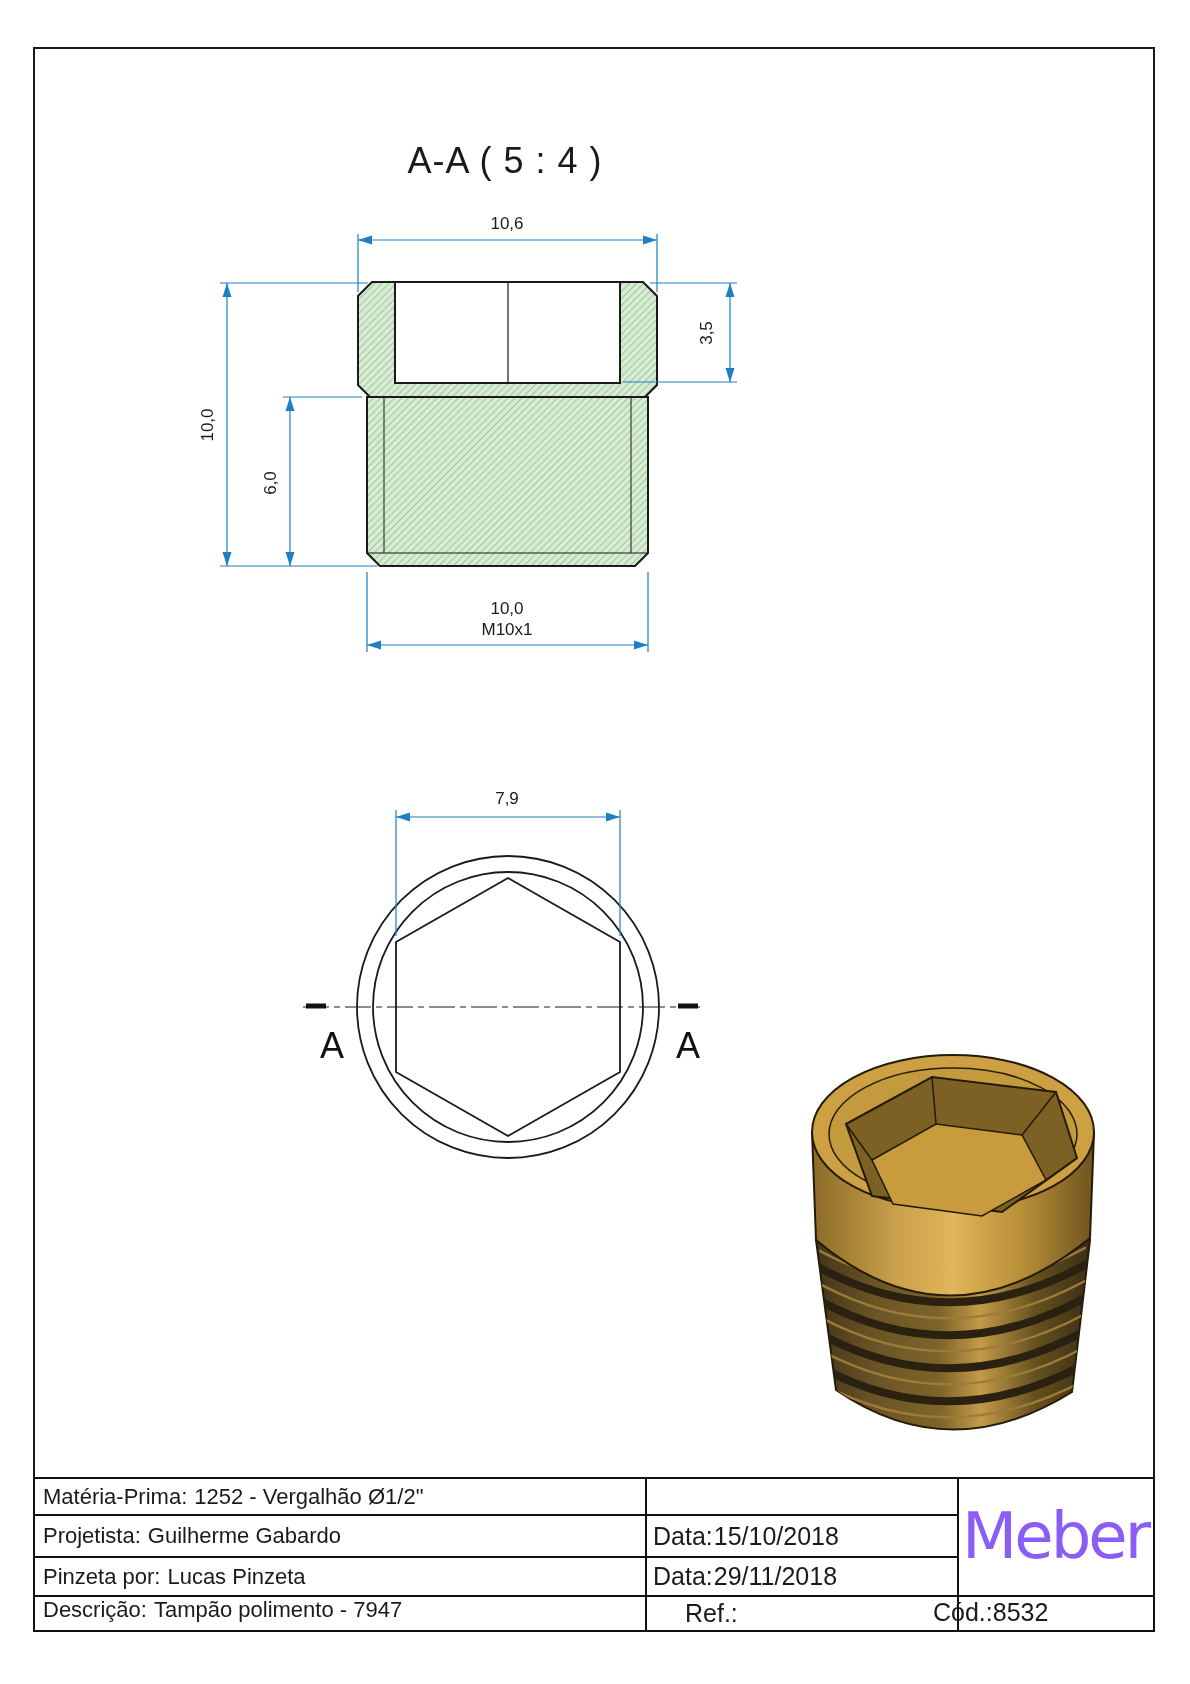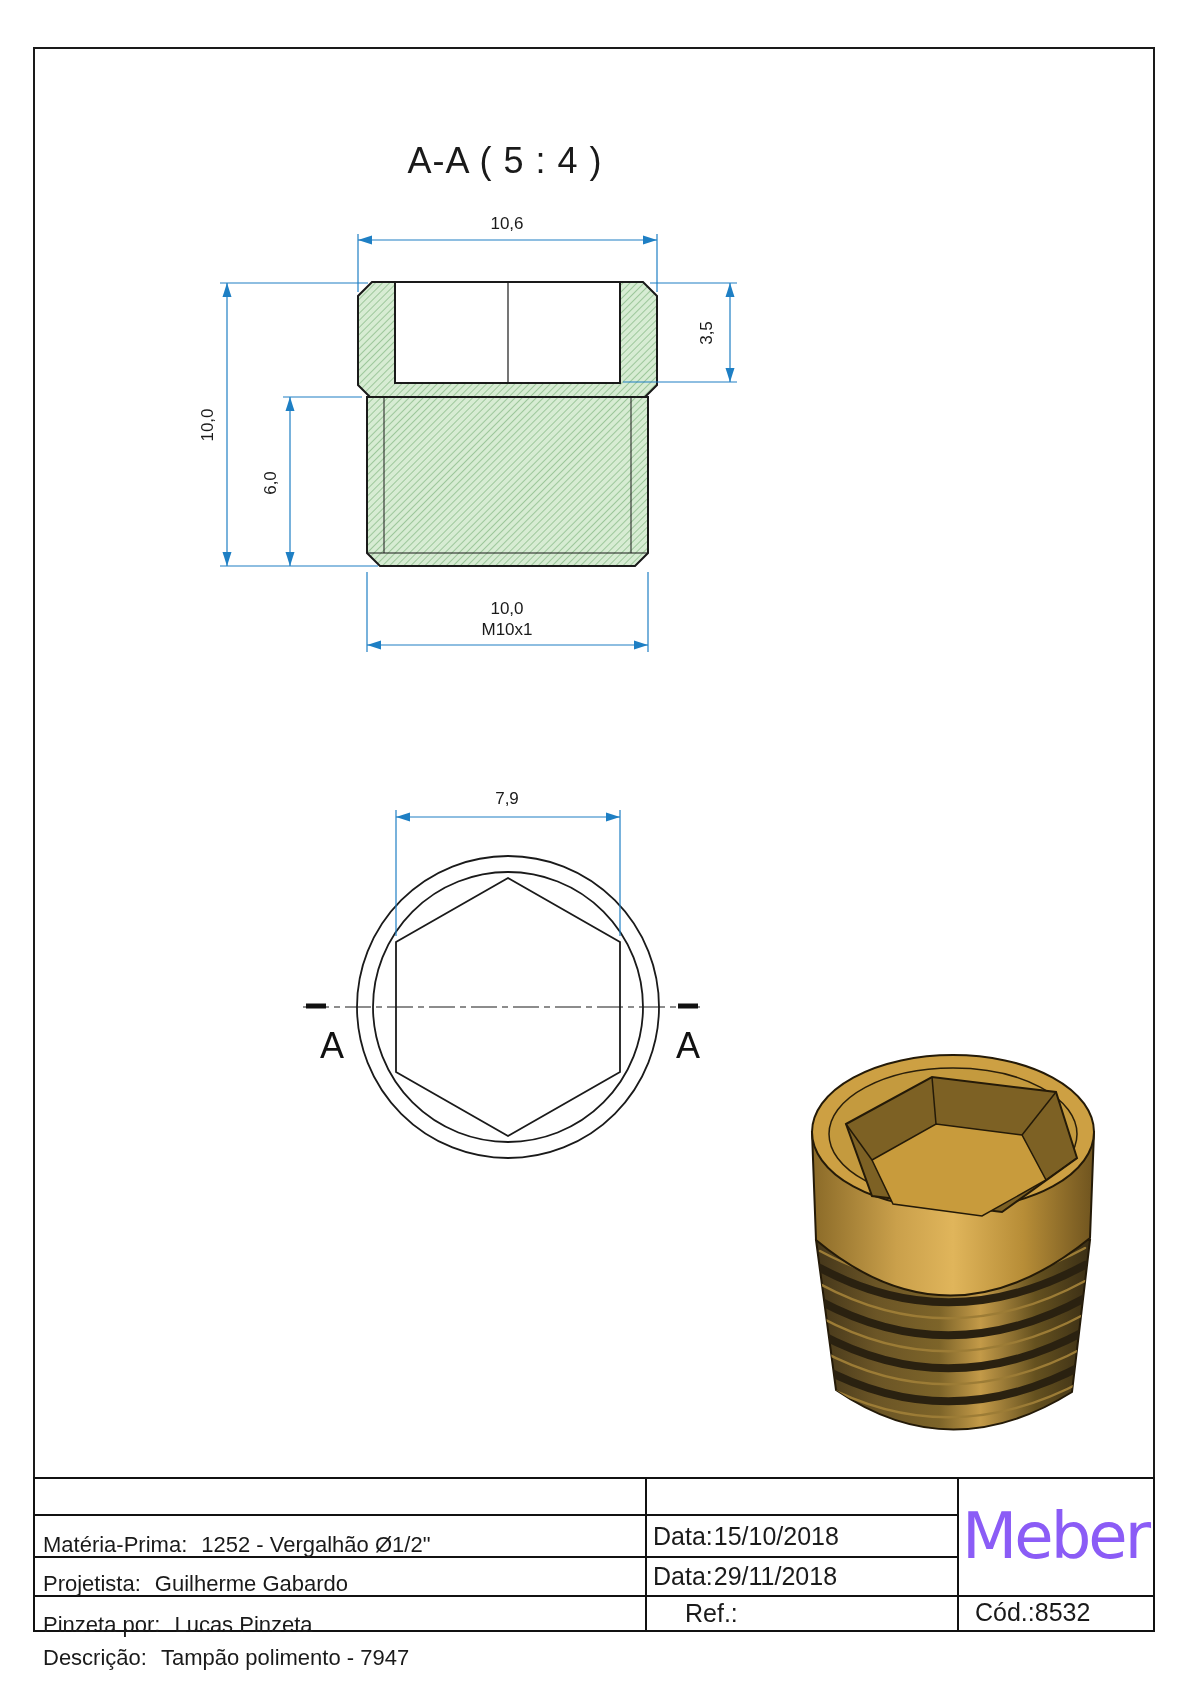--- a/index.html
+++ b/index.html
@@ -12,29 +12,29 @@
   svg.drawing { position:absolute; left:0; top:0; }
   .dim-text { font-family:"Liberation Sans", sans-serif; font-size:17px; fill:#1a1a1a; }
   .cut-letter { font-family:"Liberation Sans", sans-serif; font-size:36px; fill:#111; }
 
   
   .tb { position:absolute; left:33px; top:1477px; width:1122px; height:155px;
         border:2px solid #111; box-sizing:border-box; background:#fff; }
   .vline { position:absolute; width:2px; background:#111; top:0; }
   .hline { position:absolute; height:2px; background:#111; left:0; }
   .cell { position:absolute; display:flex; align-items:center; white-space:nowrap; }
-  .lbl-row { left:8px; font-size:22px; gap:14px;margin-top:48px; }
+  .lbl-row { left:8px; font-size:22px; gap:7px; }
   .mid-row { left:618px; font-size:25px; gap:1px; }
   .notes { position:absolute; left:618px; top:2px; width:300px; font-size:11.5px; line-height:1.4; }
   .notes .l2 span + span { margin-left:34px; }
   .logo-cell { position:absolute; left:922px; top:0; width:196px; height:114px;
                display:flex; align-items:center; justify-content:center; }
   .logo-text { font-family:"DejaVu Sans", sans-serif; font-weight:normal; font-size:64px;
                letter-spacing:-3px; color:#8b5cf6; }
-  .cod-cell { position:absolute; left:940px; top:116px; height:35px; display:flex;
+  .cod-cell { position:absolute; left:898px; top:116px; height:35px; display:flex;
               align-items:center; font-size:25px; }
 </style>
 </head>
 <body>
 
 <div class="page">
 
   <div class="sheet-border"></div>
 
   <div class="view-title">A-A ( 5 : 4 )</div>

